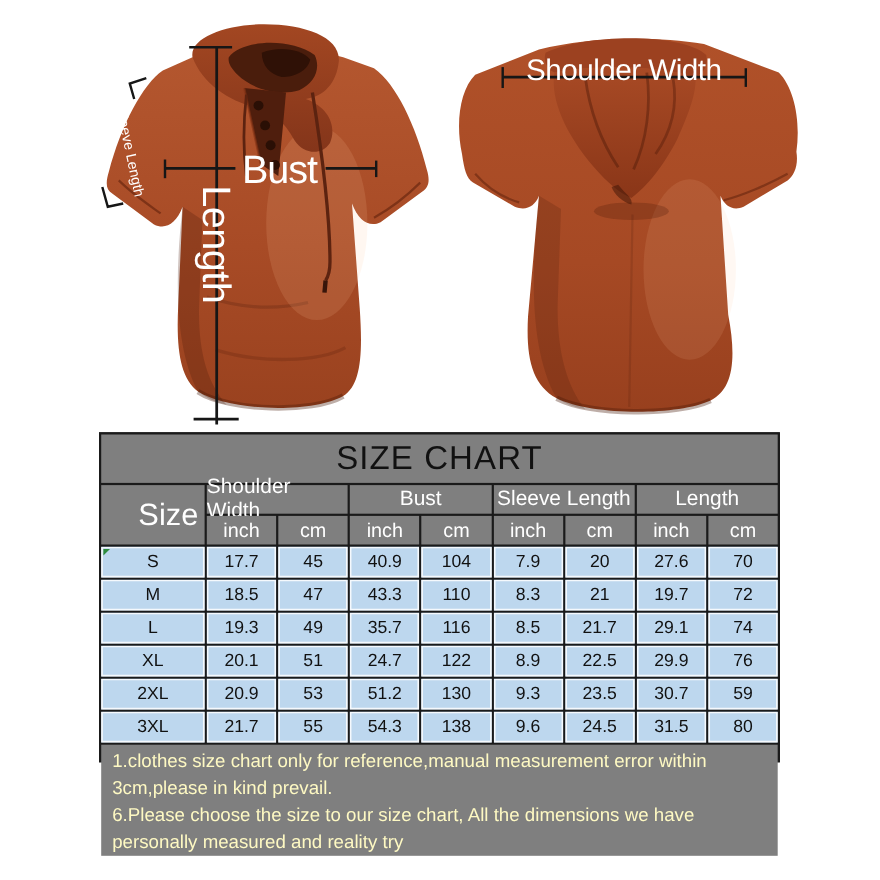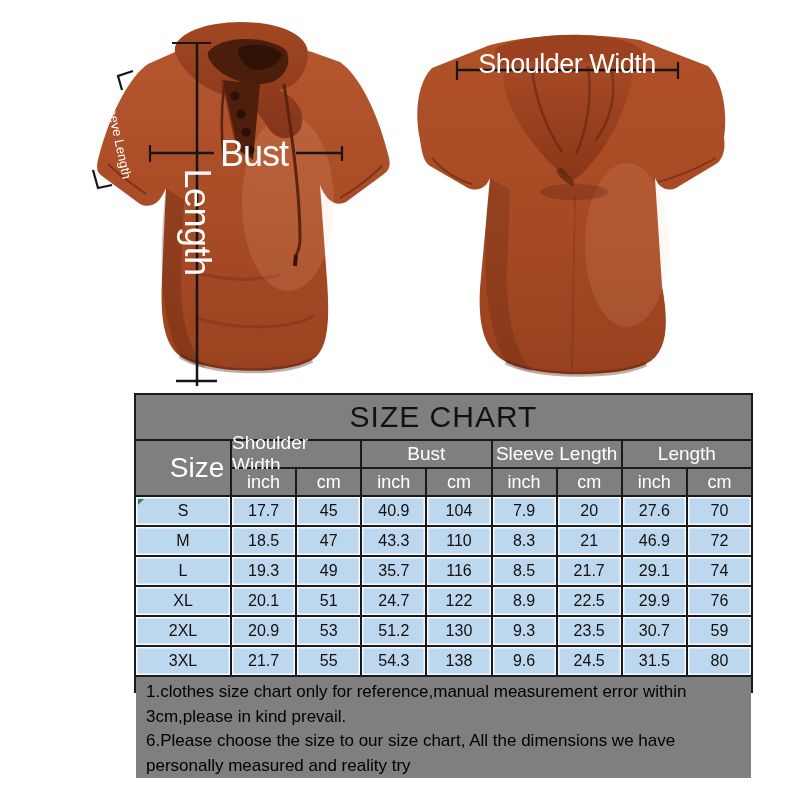--- a/index.html
+++ b/index.html
@@ -19,35 +19,35 @@
   .lbl-bust   { left:204px; top:134px; width:100px; height:40px; font-size:36px; line-height:40px; letter-spacing:-1px; }
   .lbl-length { left:142px; top:201px; width:110px; height:42px; font-size:36px; line-height:42px;
                 transform:rotate(90deg); letter-spacing:-0.5px; }
   .lbl-sleeve { left:58px; top:130px; width:120px; height:16px; font-size:13px; line-height:16px;
                 transform:rotate(78deg); }
   .lbl-shoulder { left:462px; top:47px; width:210px; height:34px; font-size:27px; line-height:34px; letter-spacing:-0.5px; }
 
   
   .tbl { position:absolute; left:90px; top:393px; width:619px; height:300px;
          background:#1a1a1a; border:2px solid #1a1a1a;
-         display:flex; flex-direction:column; gap:2px;margin-left:44px; }
+         display:flex; flex-direction:column; gap:2px; }
   .t-title { background:#7f7f7f; height:44px; flex:0 0 44px; display:flex; align-items:center; justify-content:center;
              font-size:30px; font-weight:500; letter-spacing:1px; color:#111111; }
   .t-grid { display:grid; grid-template-columns:94px repeat(8, 1fr);
             grid-template-rows:26px 26px repeat(6, 28px); gap:2px; }
   .cell { display:flex; align-items:center; justify-content:center; }
   .cell.h { background:#7f7f7f; color:#ffffff; }
   .h-size { grid-row:1 / 3; grid-column:1; font-size:28px;padding-left:28px; }
   .h-group { grid-column:span 2; font-size:19px; }
   .h-unit { font-size:18px; }
   .cell.d { background:#bdd7ee; color:#111111; font-size:16px;
             box-shadow:inset 0 0 0 1.5px rgba(255,255,255,0.85); }
   .gtri { position:absolute; left:2px; top:2px; width:0; height:0;
           border-top:6px solid #2e8b3d; border-right:6px solid transparent; }
-  .t-notes { background:#7f7f7f; color:#000000; flex:1 1 auto;
+  .t-notes { background:#7f7f7f; color:#fef9c3; flex:1 1 auto;
              padding:3px 10px 0 10px; font-size:17px; font-weight:500; line-height:24.5px; }
 </style>
 </head>
 <body>
 
 <div class="stage">
 
   <div class="photo-area">
 
     <svg class="shirt-svg front-svg" width="310" height="372" viewBox="0 0 310 372">
@@ -183,21 +183,21 @@
         <div class="cell d">20</div>
         <div class="cell d">27.6</div>
         <div class="cell d">70</div>
         <div class="cell d">M</div>
         <div class="cell d">18.5</div>
         <div class="cell d">47</div>
         <div class="cell d">43.3</div>
         <div class="cell d">110</div>
         <div class="cell d">8.3</div>
         <div class="cell d">21</div>
-        <div class="cell d">46.9</div>
+        <div class="cell d">19.7</div>
         <div class="cell d">72</div>
         <div class="cell d">L</div>
         <div class="cell d">19.3</div>
         <div class="cell d">49</div>
         <div class="cell d">35.7</div>
         <div class="cell d">116</div>
         <div class="cell d">8.5</div>
         <div class="cell d">21.7</div>
         <div class="cell d">29.1</div>
         <div class="cell d">74</div>

